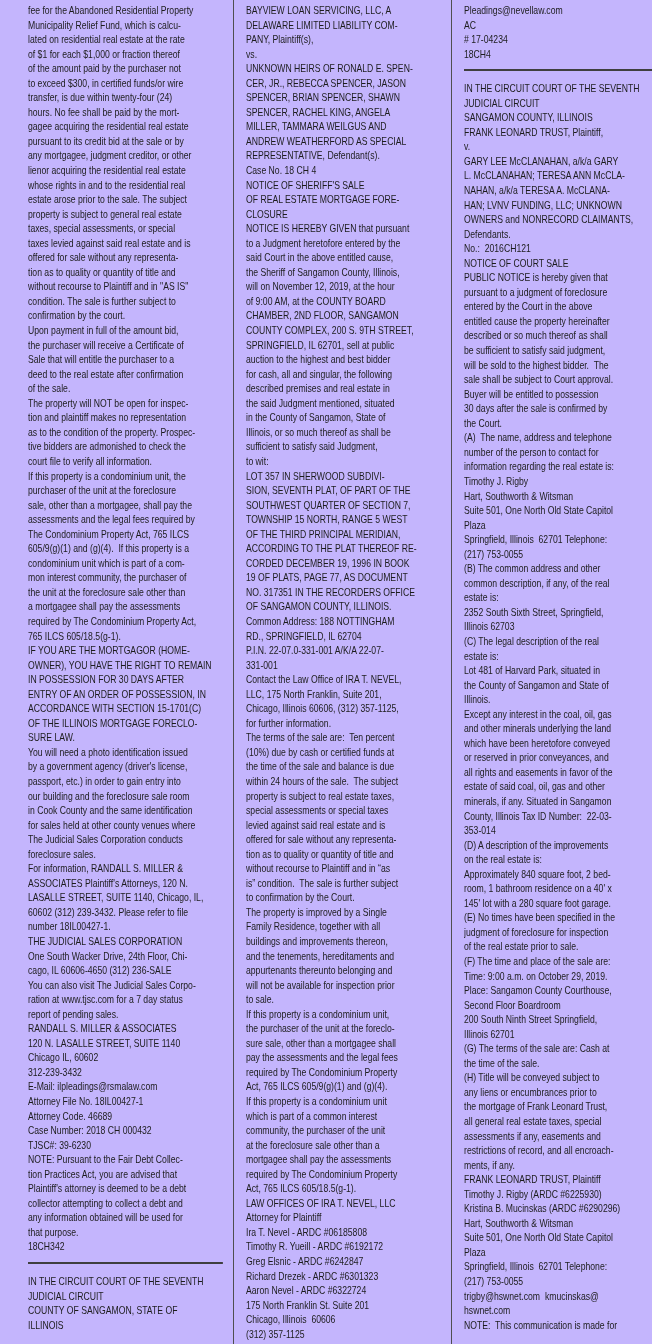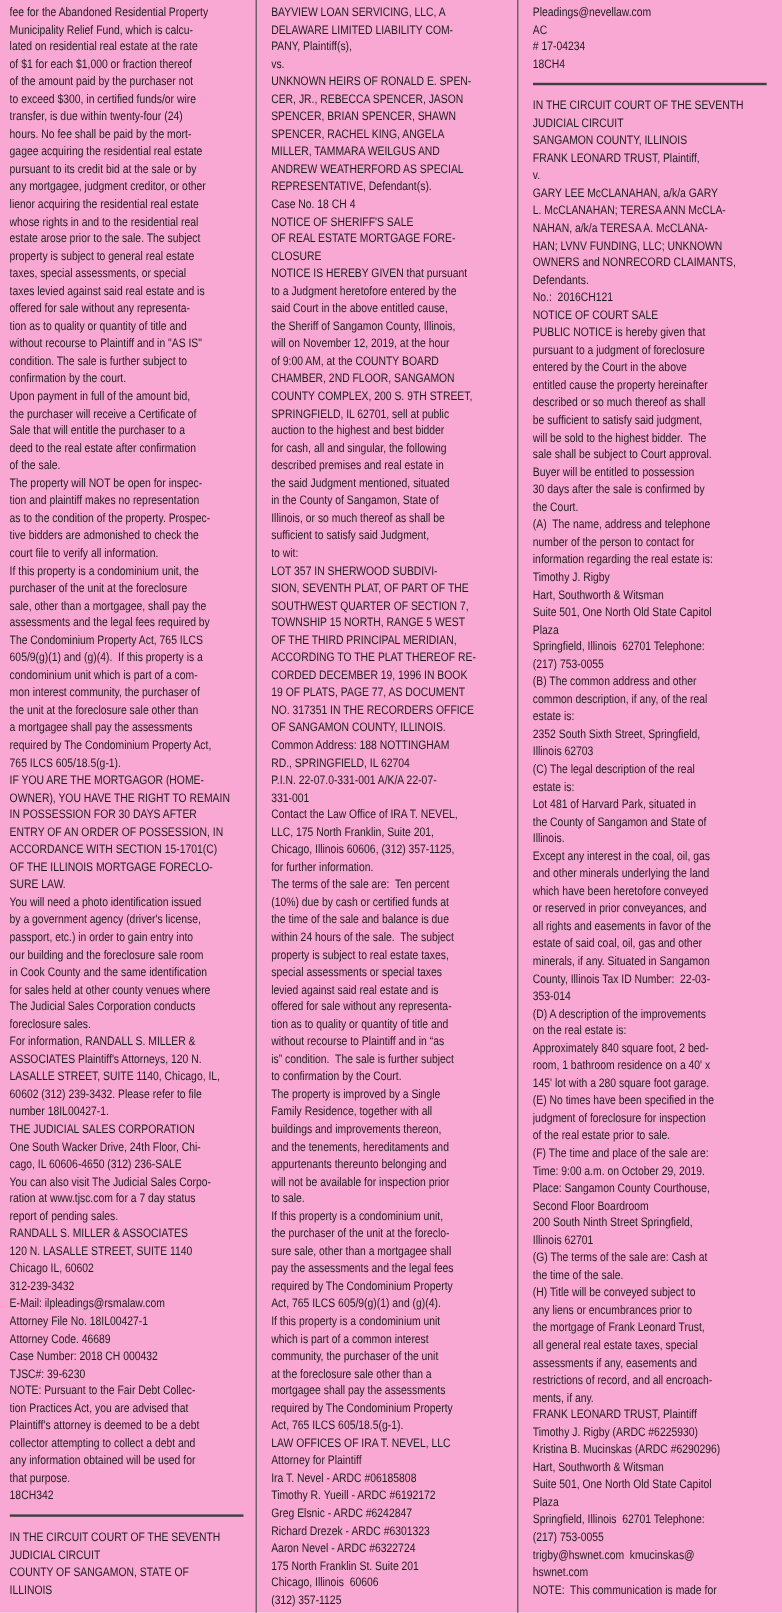--- a/index.html
+++ b/index.html
@@ -51,21 +51,21 @@
   }
   .rule {
     height: 2px;
     background: #3f3f3f;
     margin: 7px 2px 11px 0;
   }
 </style>
 </head>
 <body>
 
-<div id="paper" style="background: #f9a8d4; color: rgb(28, 28, 28);">
+<div id="paper" style="background: #c4b5fd; color: rgb(28, 28, 28); padding-left: 20px;">
     <div class="col">
       <div class="col-inner">
         <div class="text-block">fee for the Abandoned Residential Property
 Municipality Relief Fund, which is calcu-
 lated on residential real estate at the rate
 of $1 for each $1,000 or fraction thereof
 of the amount paid by the purchaser not
 to exceed $300, in certified funds/or wire
 transfer, is due within twenty-four (24)
 hours. No fee shall be paid by the mort-

